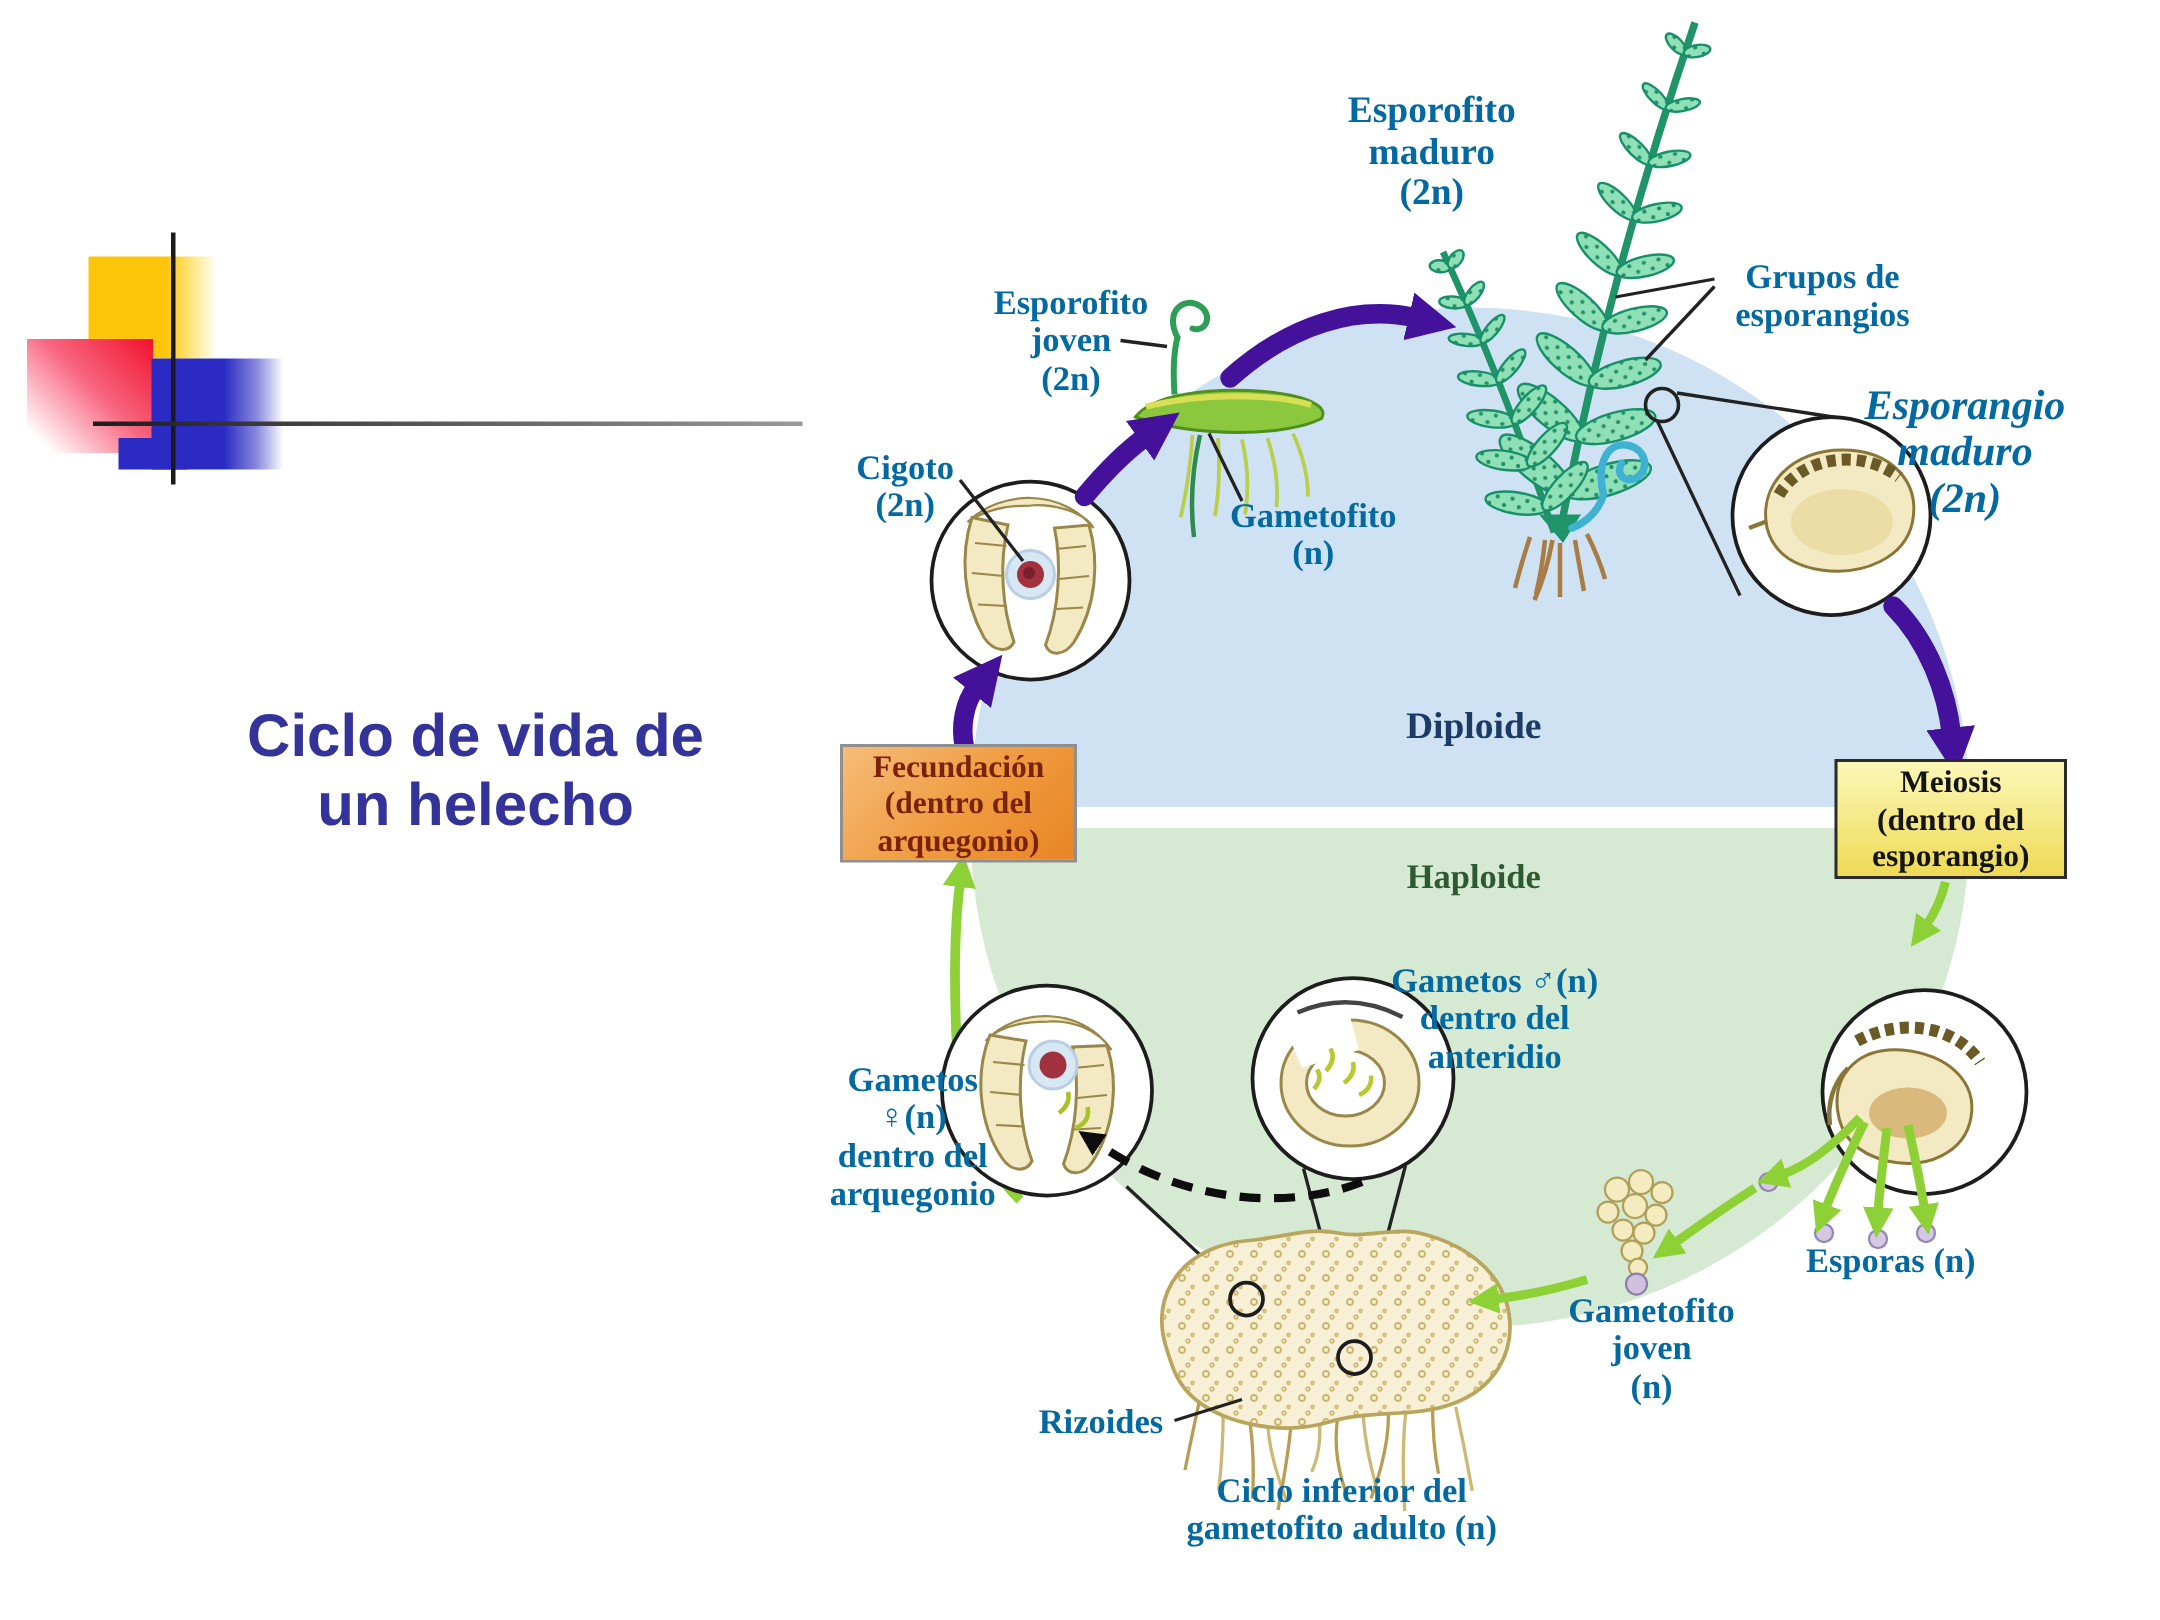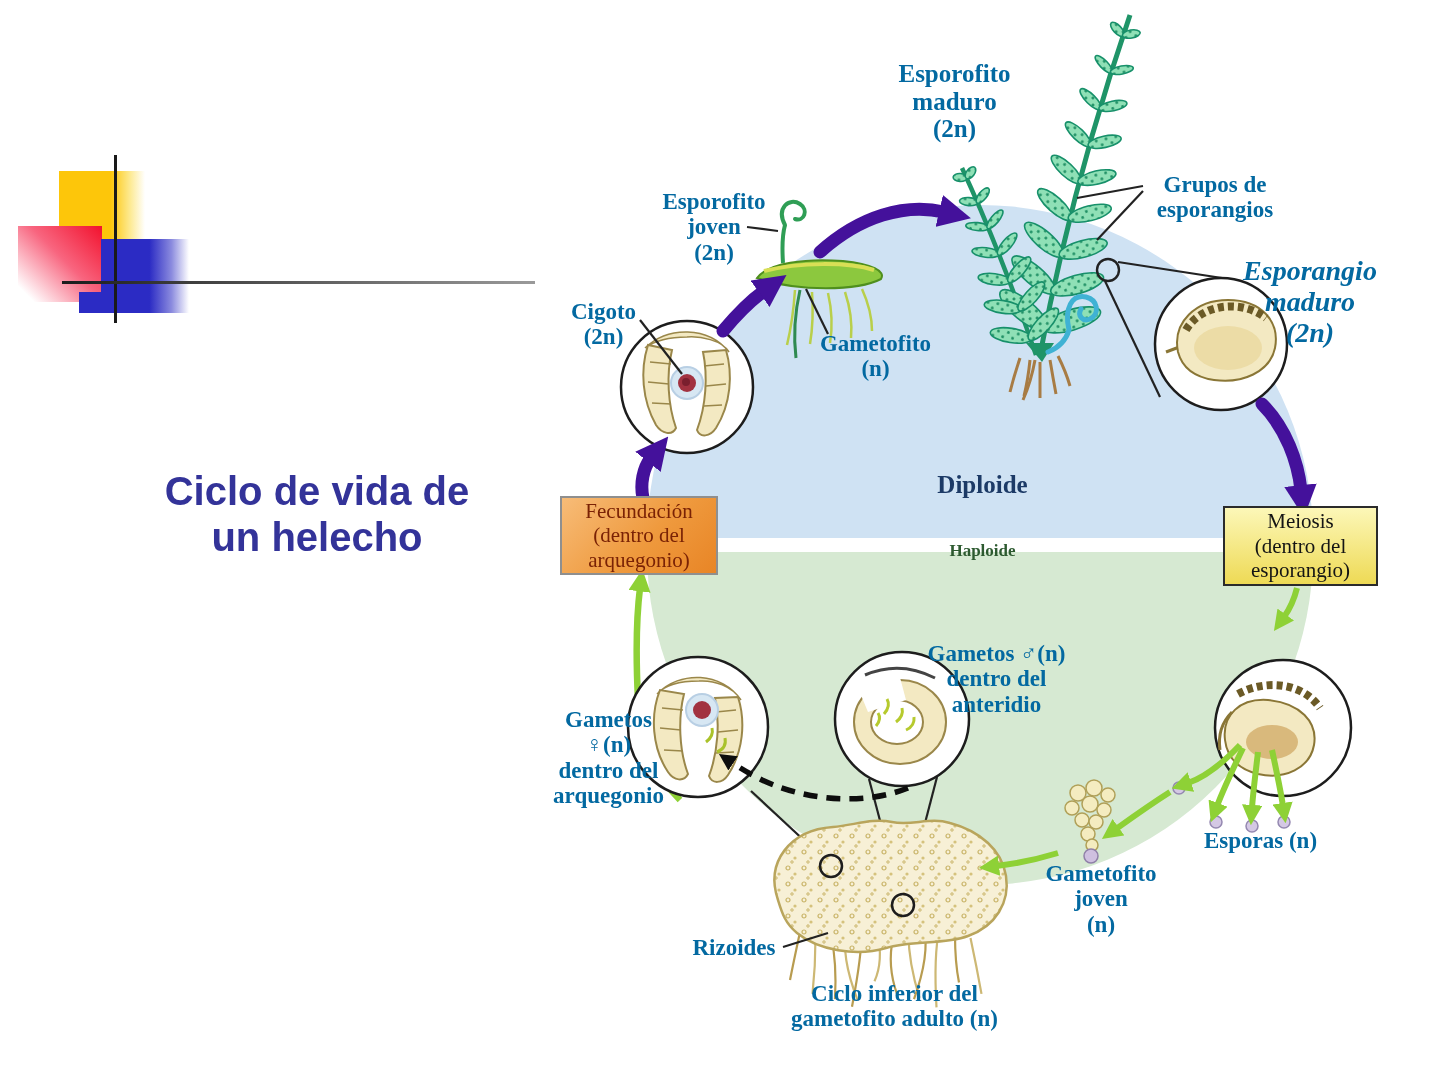--- a/index.html
+++ b/index.html
@@ -16,21 +16,21 @@
   .deco-vline{position:absolute;left:114px;top:155px;width:3px;height:168px;background:#1a1a1a;}
   .deco-hline{position:absolute;left:62px;top:281px;width:473px;height:3px;
     background:linear-gradient(90deg,#1c1c1c,#9a9a9a);}
   .title{position:absolute;left:57px;top:468px;width:520px;margin:0;
     font-family:"Liberation Sans",sans-serif;font-weight:700;font-size:40px;line-height:1.16;
     color:#333399;text-align:center;white-space:pre-line;z-index:4;}
   svg.diagram{position:absolute;left:0;top:0;z-index:1;}
   .dlabel{position:absolute;font-weight:700;font-size:23px;line-height:1.1;color:#0369a1;
     text-align:center;white-space:pre-line;z-index:3;}
   .pbox{position:absolute;display:flex;align-items:center;justify-content:center;
-    font-weight:400;font-size:21px;line-height:1.16;text-align:center;white-space:pre-line;
+    font-weight:700;font-size:21px;line-height:1.16;text-align:center;white-space:pre-line;
     z-index:5;box-sizing:border-box;}
   .pbox.fec{left:560px;top:496px;width:158px;height:79px;border:2px solid #8f8f8f;
     background:linear-gradient(135deg,#f7bc78 0%,#ef9a3e 55%,#e88526 100%);color:#7a2205;}
   .pbox.mei{left:1223px;top:506px;width:155px;height:80px;border:2px solid #2b2b2b;
     background:linear-gradient(180deg,#fcf7b8,#eeda55);color:#141414;}
   .zone-diploide{color:#1c3a66;}
   .zone-haploide{color:#2d5a30;}
 </style>
 </head>
 <body>
@@ -366,21 +366,21 @@
 maduro
 (2n)</div>
   <div class="dlabel" style="left:650px;top:189px;width:128px;">Esporofito
 joven
 (2n)</div>
   <div class="dlabel" style="left:556px;top:299px;width:95px;">Cigoto
 (2n)</div>
   <div class="dlabel" style="left:808px;top:331px;width:135px;">Gametofito
 (n)</div>
   <div class="dlabel zone-diploide" style="left:915px;top:471px;width:135px;font-size:25px;">Diploide</div>
-  <div class="dlabel zone-haploide" style="left:915px;top:542px;width:135px;font-size:17px;">Haploide</div>
+  <div class="dlabel zone-haploide" style="left:915px;top:572px;width:135px;font-size:23px;">Haploide</div>
   <div class="dlabel" style="left:914px;top:641px;width:165px;">Gametos ♂(n)
 dentro del
 anteridio</div>
   <div class="dlabel" style="left:536px;top:707px;width:145px;">Gametos
 ♀(n)
 dentro del
 arquegonio</div>
   <div class="dlabel" style="left:1188px;top:828px;width:145px;">Esporas (n)</div>
   <div class="dlabel" style="left:1036px;top:861px;width:130px;">Gametofito
 joven

